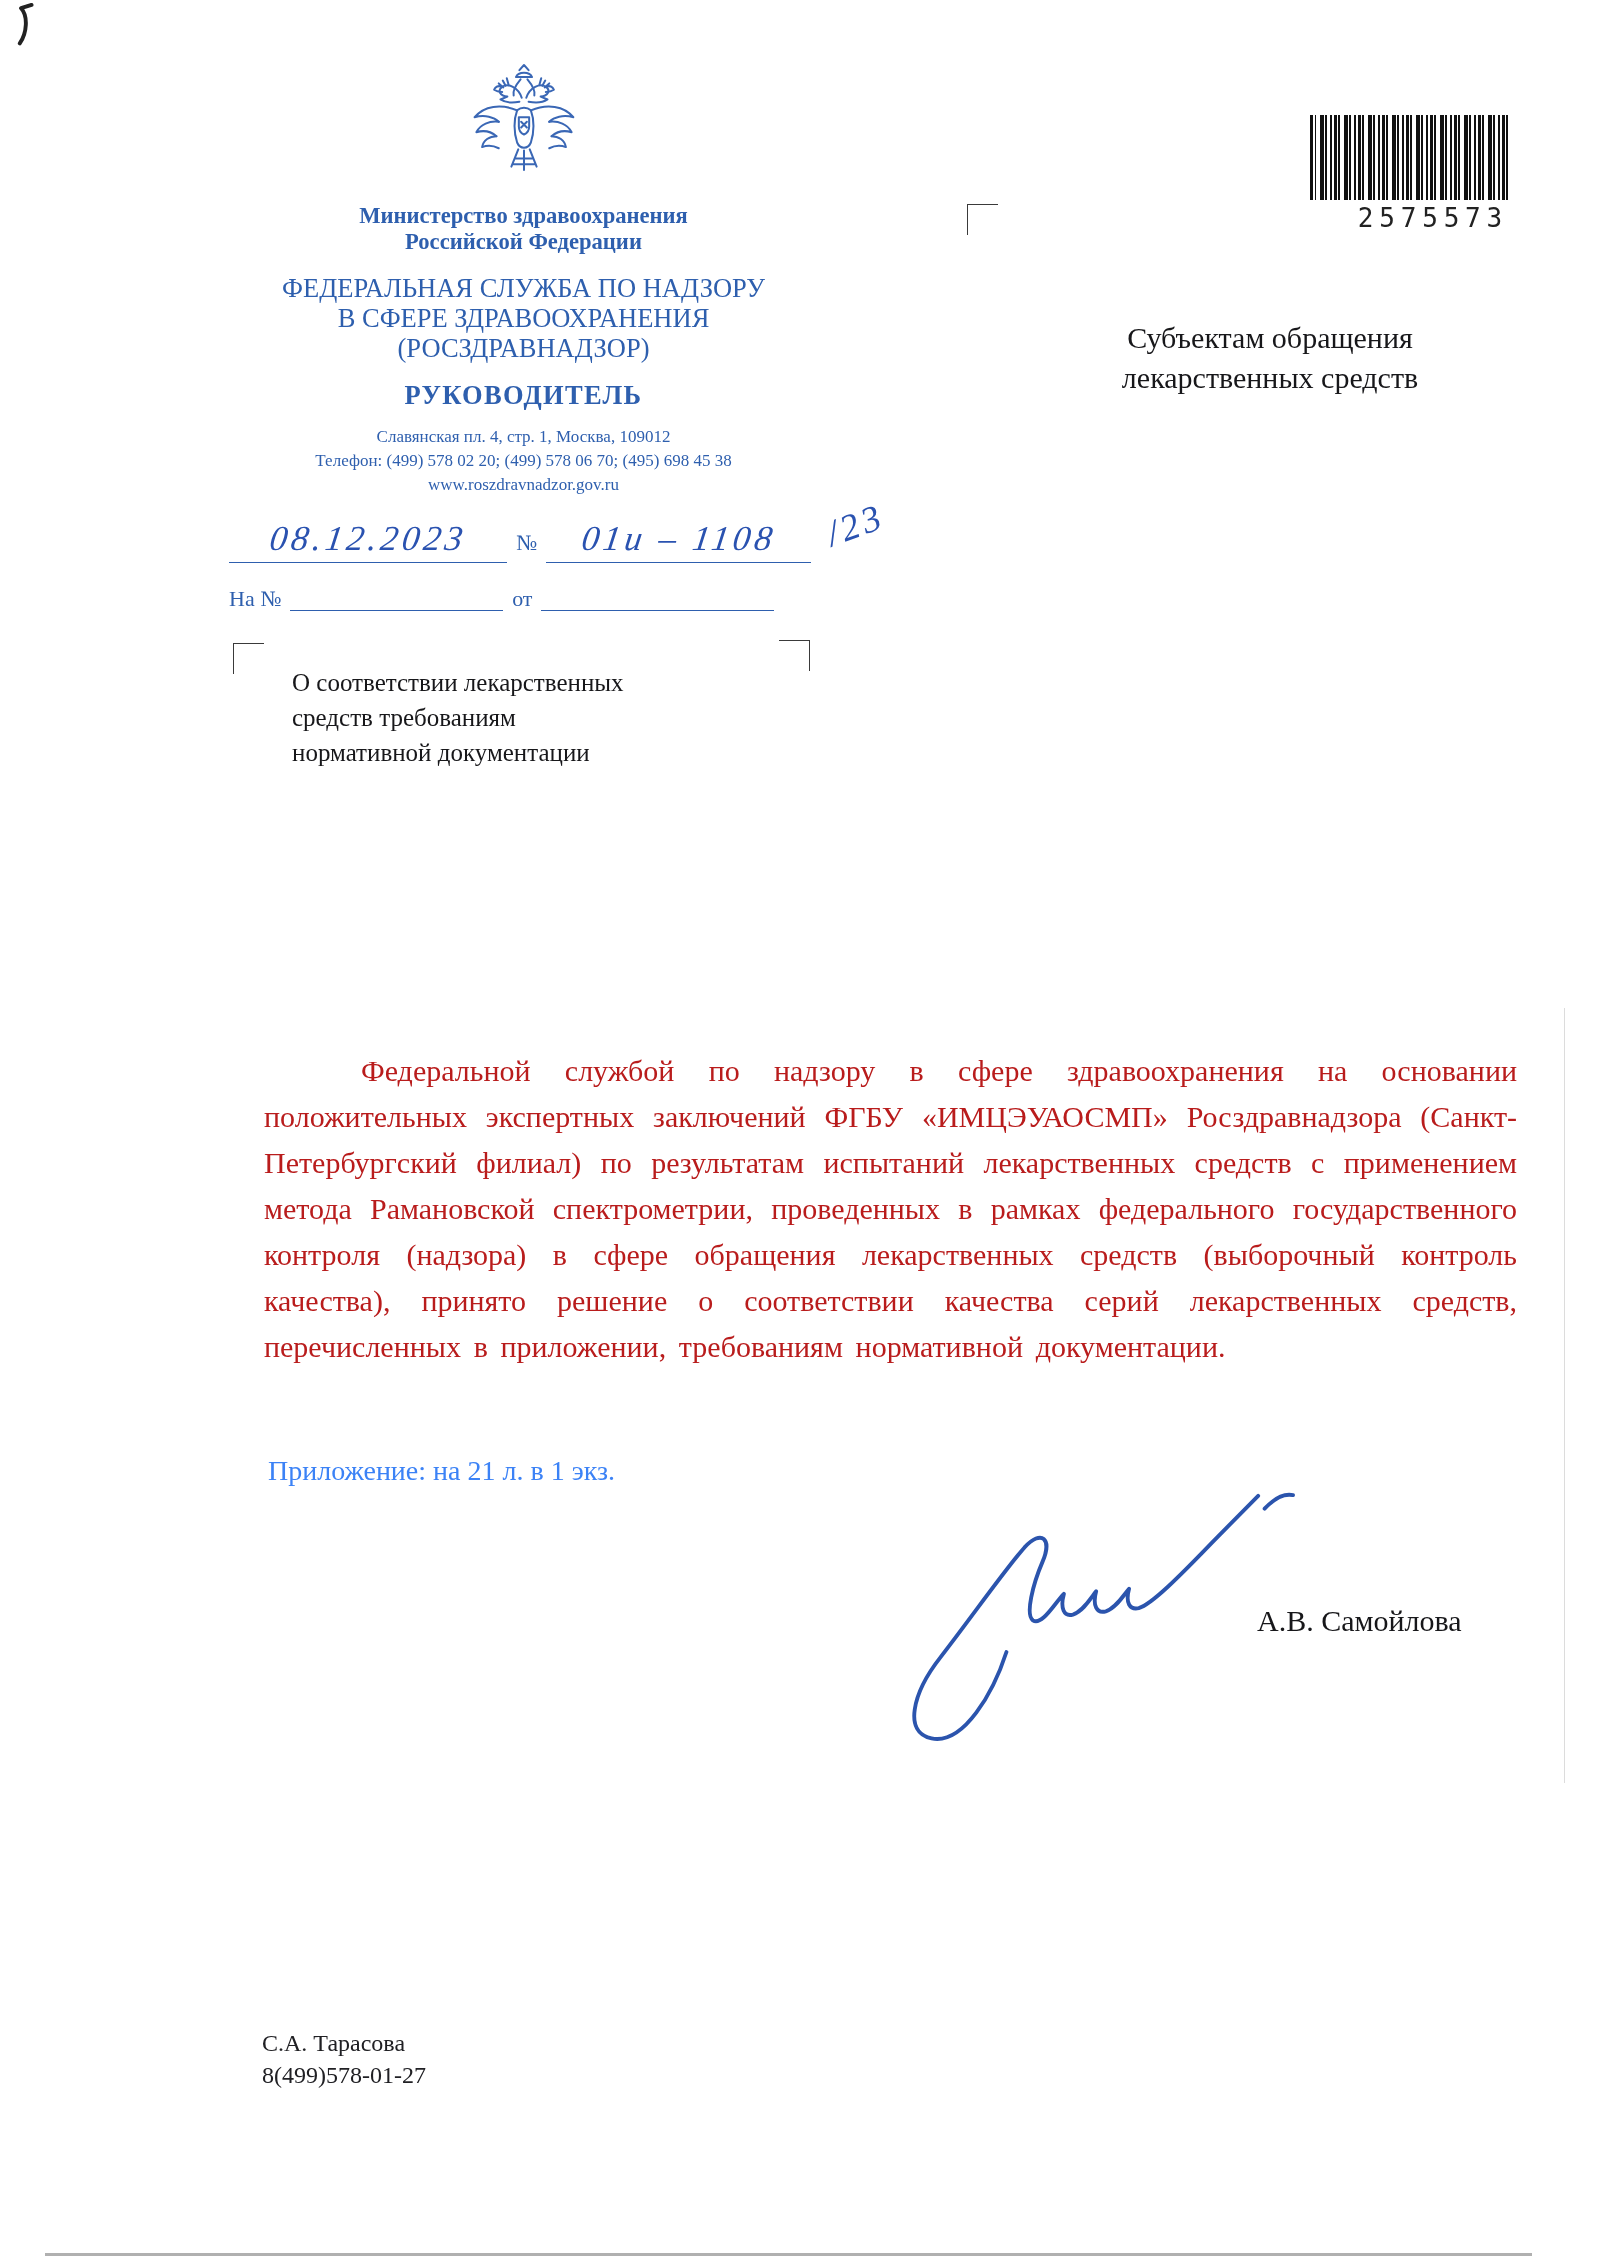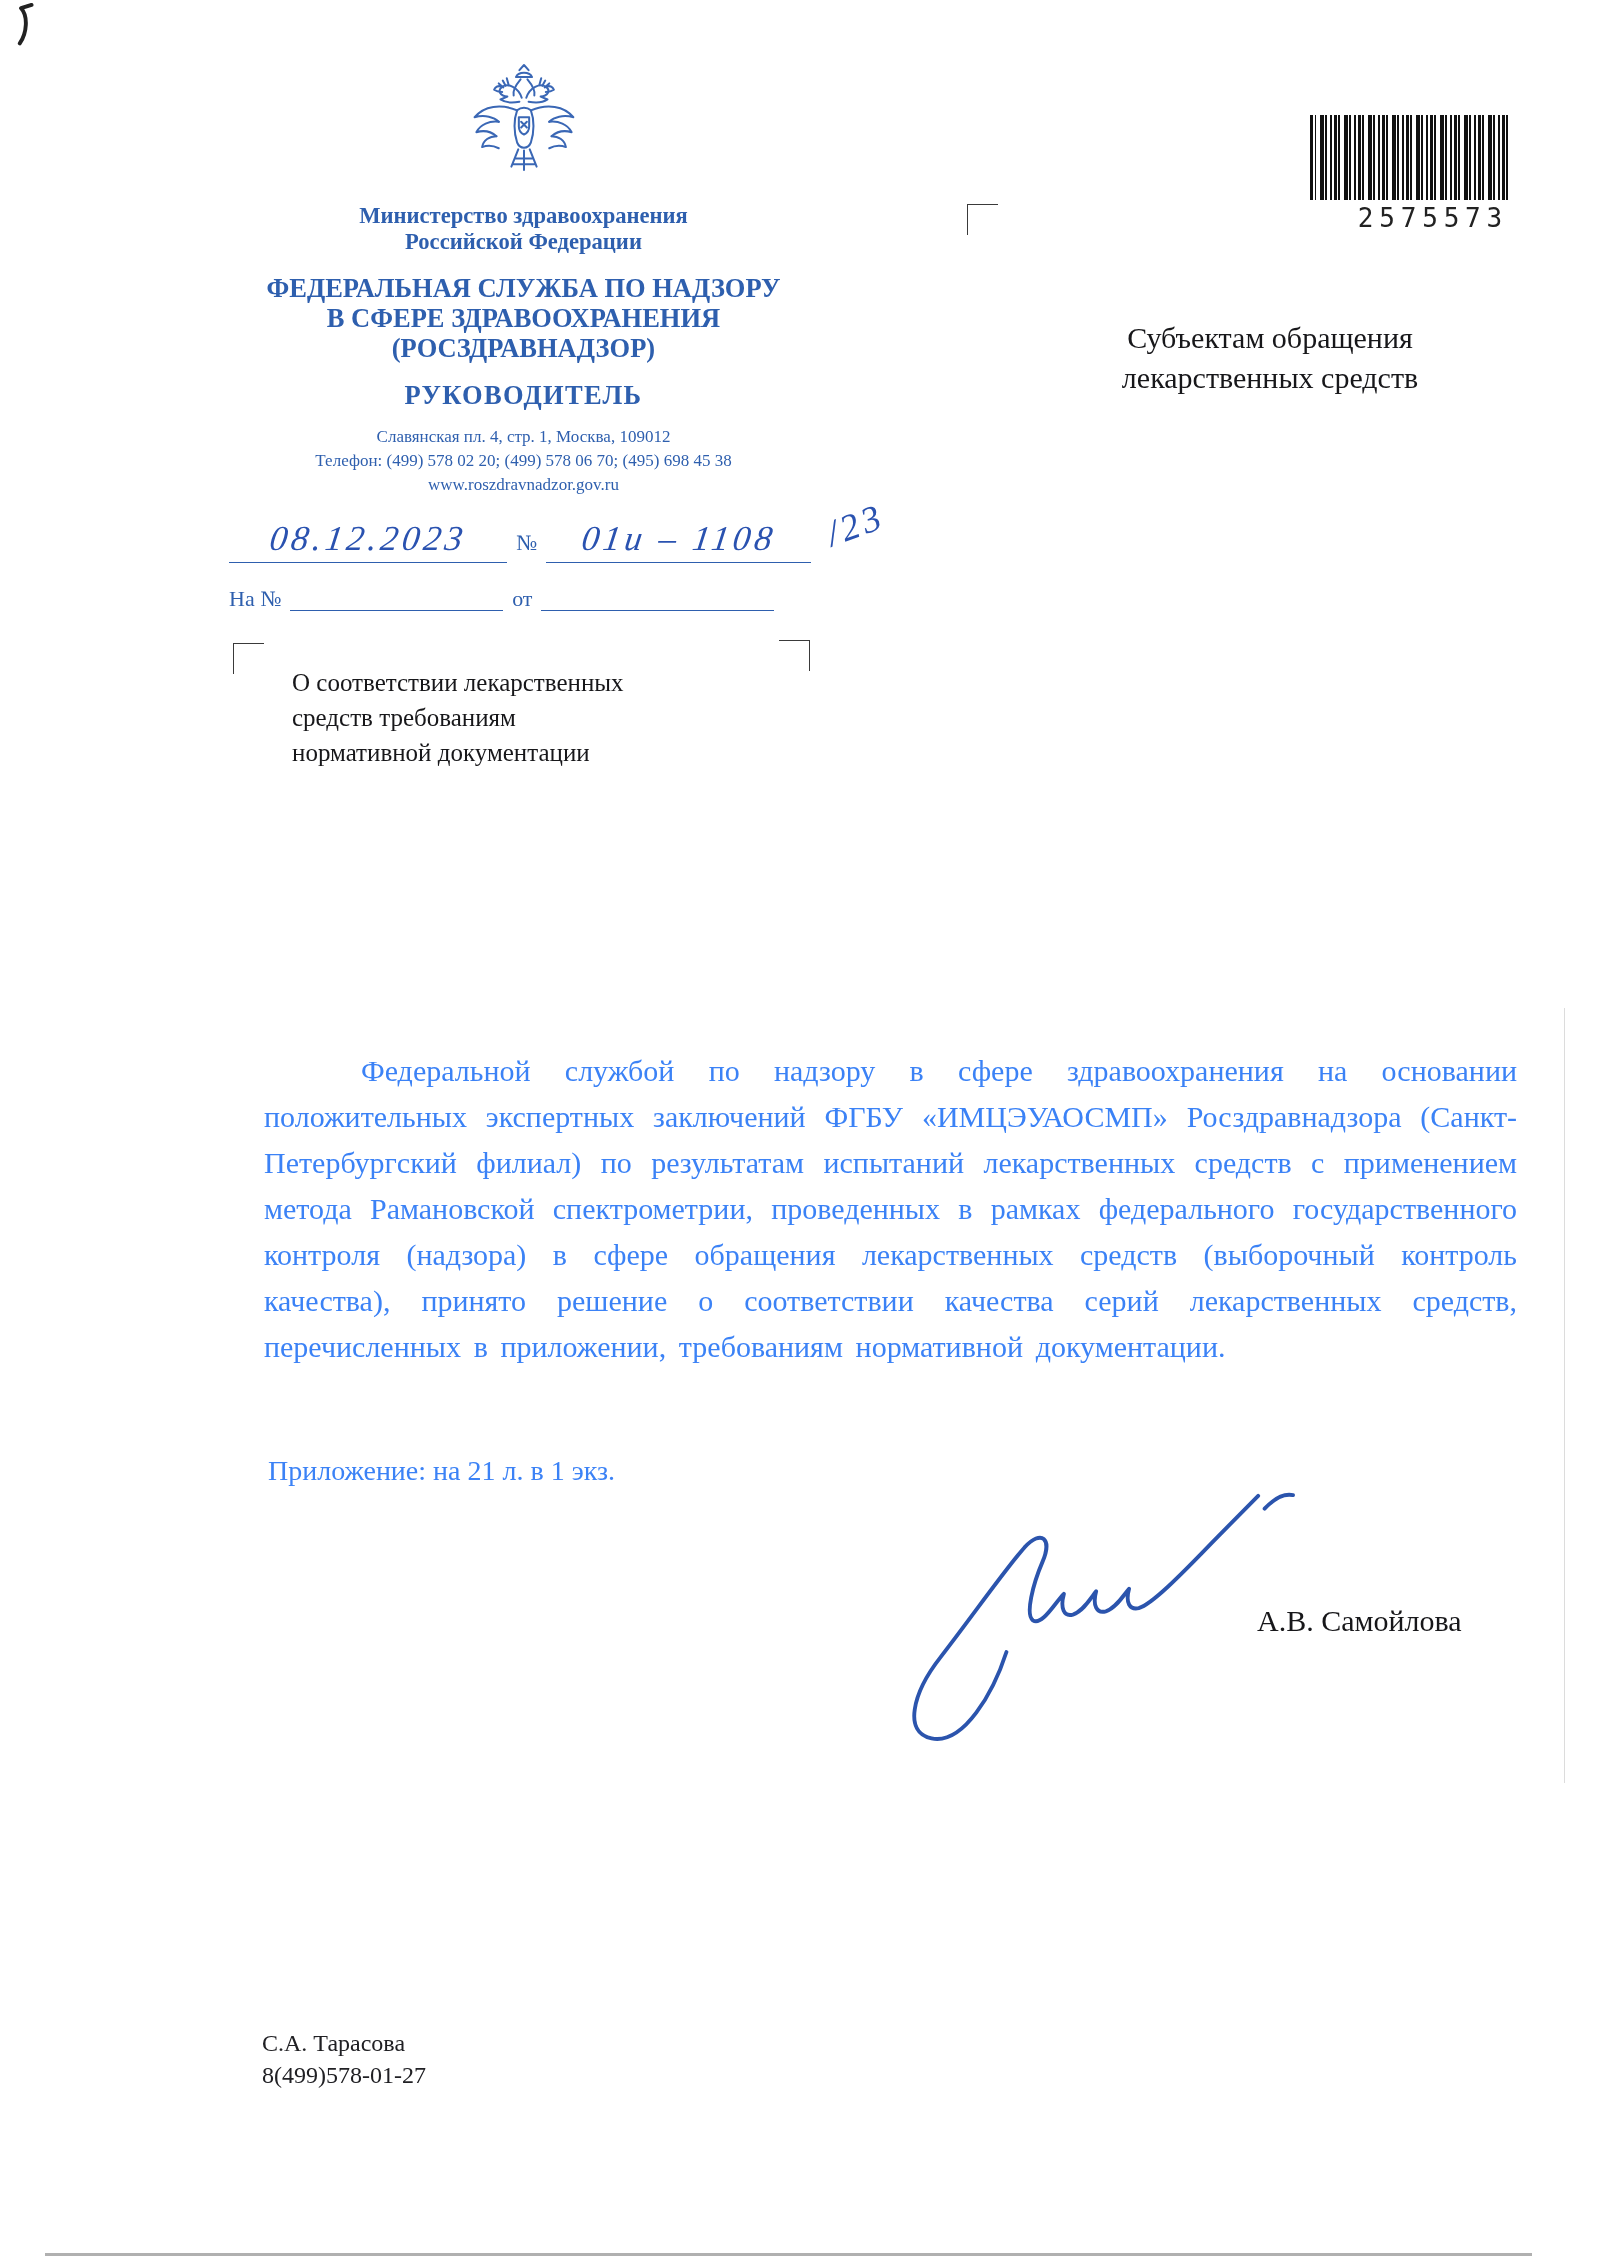--- a/index.html
+++ b/index.html
@@ -8,21 +8,21 @@
     width:1568px;height:2261px;
     background:#ffffff;
     font-family:"Liberation Serif", serif;
     color:#1f1f23;
     overflow:hidden;
   }
   
   .letterhead{position:absolute;left:181px;top:61px;width:685px;text-align:center;color:#2e5fae;}
   .emblem{display:block;margin:0 auto 9.7px auto;width:118px;height:132px;}
   .ministry{font-size:22.6px;line-height:26px;font-weight:bold;}
-  .service{margin-top:18px;font-size:26.5px;line-height:30px;font-weight:bold;}
+  .service{margin-top:18px;font-size:26.5px;line-height:30px;font-weight:normal;}
   .position{margin-top:18px;font-size:26.5px;line-height:29px;font-weight:bold;letter-spacing:1.3px;}
   .contact{margin-top:15.5px;font-size:17px;line-height:24px;}
   
   .ref-line{position:absolute;left:229px;top:516px;white-space:nowrap;}
   .u{display:inline-block;border-bottom:1.9px solid #2e5fae;vertical-align:baseline;padding-bottom:2.6px;}
   .u-date{width:278px;text-align:center;}
   .u-num{width:265px;text-align:center;}
   .hw{display:inline-block;font-style:italic;color:#2a52b0;font-size:35px;letter-spacing:3.9px;transform:skewX(-8deg);}
   .no-sign{color:#2e5fae;font-size:22px;margin:0 9px;}
   .hw-suffix{font-size:37px;transform:rotate(-20deg) translate(9px,-10.3px);margin-left:10.3px;}
@@ -45,21 +45,21 @@
   .bc-num{margin-top:2.6px;text-align:right;font-family:"DejaVu Sans Mono", monospace;font-size:26px;letter-spacing:5.8px;color:#222;}
   
   .recipient{position:absolute;left:1060px;top:318px;width:420px;text-align:center;font-size:30px;line-height:40px;color:#17171a;}
   .subject{position:absolute;left:292px;top:665px;font-size:25px;line-height:35px;color:#17171a;}
   .cm{position:absolute;width:30px;height:30px;}
   .cm-recipient{left:967px;top:204px;border-left:1.9px solid #3a3a3a;border-top:1.9px solid #3a3a3a;}
   .cm-subj-l{left:233px;top:643px;border-left:1.9px solid #3a3a3a;border-top:1.9px solid #3a3a3a;}
   .cm-subj-r{left:779px;top:640px;border-right:1.9px solid #3a3a3a;border-top:1.9px solid #3a3a3a;}
   
   .body-par{position:absolute;left:264px;top:1048px;width:1253px;margin:0;
-    font-size:30px;line-height:46px;text-align:justify;text-indent:97px;word-spacing:5.2px;color:#3b82f6;}
+    font-size:30px;line-height:46px;text-align:justify;text-indent:97px;word-spacing:5.2px;color:#b91c1c;}
   .attachment{position:absolute;left:264px;top:1451px;margin:4px;font-size:28px;color:#3b82f6;}
   
   .signature{position:absolute;left:885px;top:1479px;width:452px;height:284px;}
   .signer{position:absolute;left:1257px;top:1604px;font-size:30px;color:#17171a;}
   
   .executor{position:absolute;left:262px;top:2027px;font-size:24px;line-height:32px;color:#202024;}
   
   .pen-mark{position:absolute;left:7.8px;top:2.6px;width:34px;height:47px;}
   .scan-bottom-line{position:absolute;left:45px;right:36px;bottom:5.2px;height:2.6px;background:#b0b0b0;}
   .scan-right-line{position:absolute;right:2.6px;top:1008px;height:775px;width:1.3px;background:#dcdcdc;}

